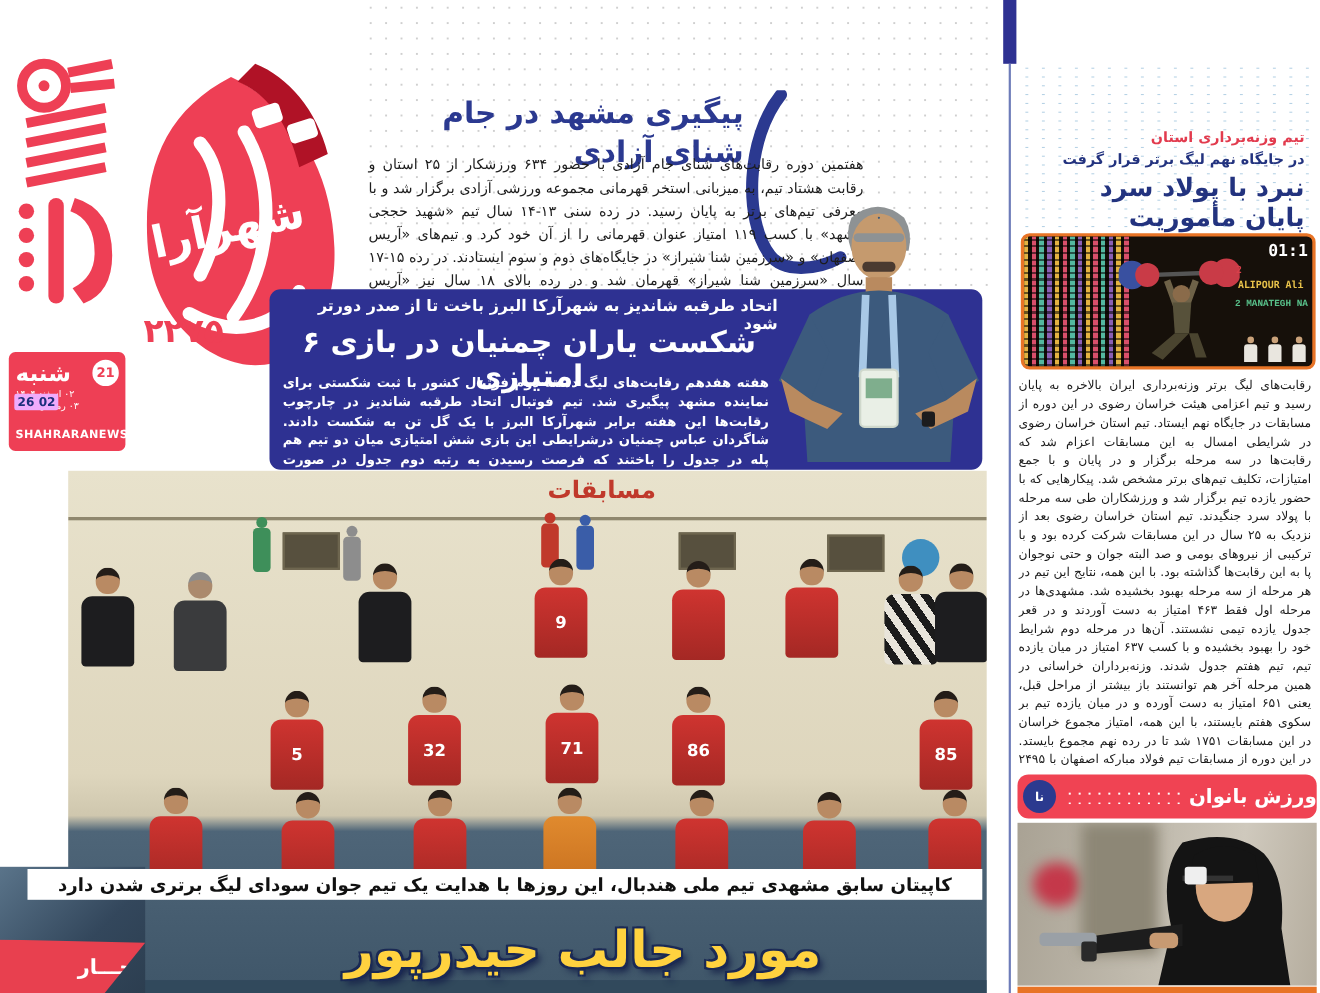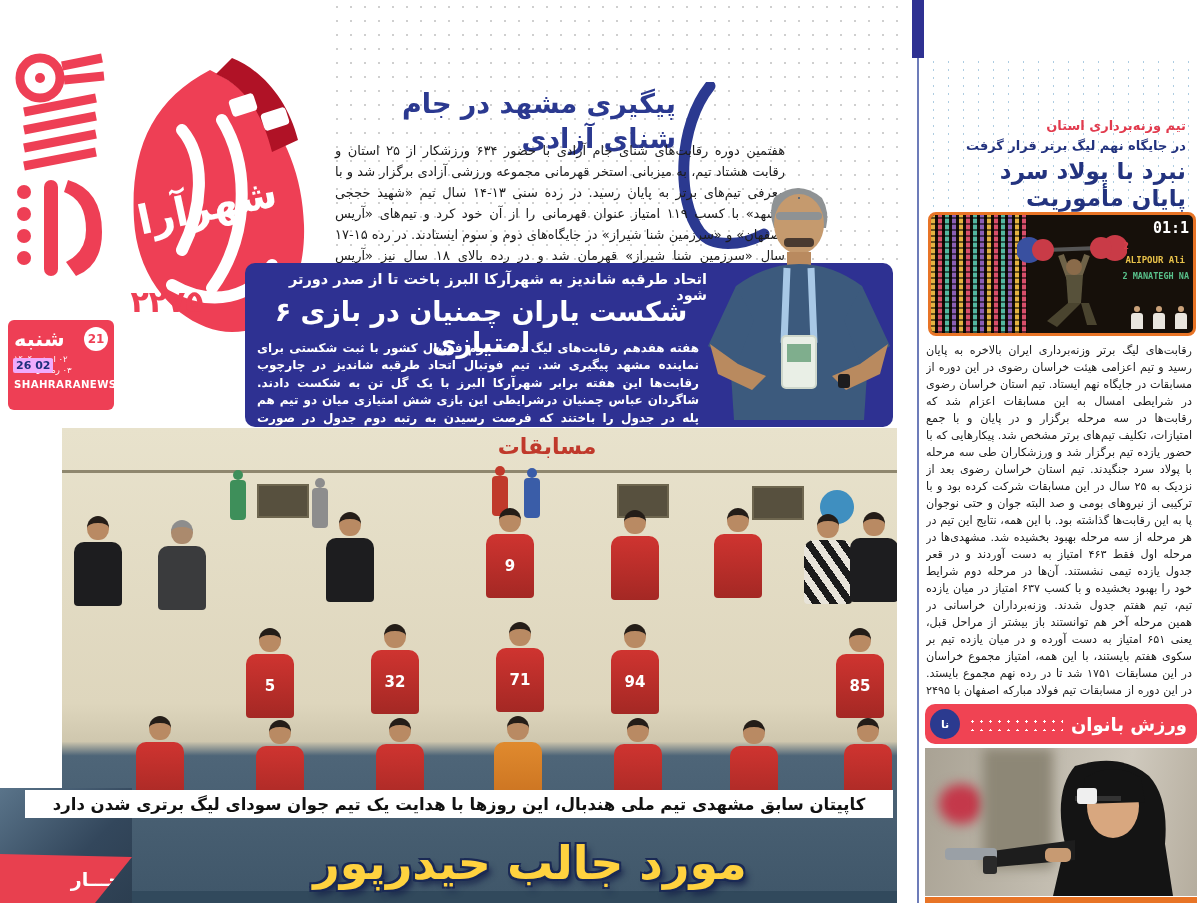--- a/index.html
+++ b/index.html
@@ -36,21 +36,21 @@
   .day-circle{
     width:24px;height:24px;border-radius:50%;background:#fff;color:#ee3f55;
     font-size:12px;font-weight:bold;display:flex;align-items:center;justify-content:center;direction:ltr;
   }
   .dline{font-size:8.5px;line-height:11px;text-align:left;white-space:nowrap;}
   .greg{
     position:absolute;left:5px;top:38px;background:#f0abfc;color:#1d2f7c;
     font-size:11px;font-weight:bold;padding:0 3px;border-radius:2px;direction:ltr;line-height:15px;
   }
   .dlines{margin-right:30px;}
-  .site{font-size:10.2px;font-weight:bold;letter-spacing:.4px;text-align:center;margin-top:3px;direction:ltr;}
+  .site{font-size:10.2px;font-weight:bold;letter-spacing:.4px;text-align:center;margin-top:14px;direction:ltr;}
   
   .swim-headline{
     left:330px;top:86px;width:346px;text-align:right;
     color:#2b3990;font-size:27px;font-weight:bold;line-height:1.3;letter-spacing:-.5px;
   }
   .swim-body{
     left:335px;top:140px;width:450px;
     font-size:13px;line-height:1.62;color:#1c1c1c;text-align:justify;
   }
   .bracket{left:672px;top:82px;width:100px;height:172px;}
@@ -126,33 +126,33 @@
   .mosaic{
     position:absolute;left:0;top:0;width:96px;height:100%;
     background-image:
       repeating-linear-gradient(0deg,rgba(0,0,0,.55) 0 2px,transparent 2px 6px),
       repeating-linear-gradient(90deg,#e3b341 0 4px,#140e07 4px 7px,#d94f6b 7px 11px,#140e07 11px 14px,#53b8a0 14px 18px,#140e07 18px 21px,#8a5fb5 21px 25px,#140e07 25px 28px);
   }
   .score{position:absolute;direction:ltr;text-align:left;font-family:"DejaVu Sans Mono","Liberation Mono",monospace;}
   .score.timer{right:4px;top:4px;color:#fff;font-size:15px;font-weight:bold;}
   .score.rank{right:64px;top:26px;color:#d8404a;font-size:9px;font-weight:bold;}
   .score.athlete{right:8px;top:40px;color:#e8c24a;font-size:9px;font-weight:bold;}
-  .score.team{right:4px;top:56px;color:#58c08a;font-size:8.5px;font-weight:bold;}
+  .score.team{right:4px;top:56px;color:#58c08a;font-size:8.5px;font-weight:bold;font-family:Liberation Mono, monospace;}
   .judges{position:absolute;right:6px;bottom:4px;display:flex;gap:10px;}
   .judge{width:12px;height:16px;background:#e9e6df;border-radius:3px 3px 0 0;}
   .judge::before{content:"";display:block;width:6px;height:6px;border-radius:50%;background:#caa27a;margin:-7px auto 1px;}
   .wl-body{
     left:926px;top:342px;width:266px;height:356px;overflow:hidden;
     font-size:11.2px;line-height:1.52;color:#1b1b1b;text-align:justify;
   }
   .women-bar{
     left:925px;top:704px;width:272px;height:40px;background:#f04353;border-radius:10px;
     display:flex;align-items:center;
   }
-  .women-title{color:#fff;font-size:18px;font-weight:bold;margin-right:10px;white-space:nowrap;}
+  .women-title{color:#fff;font-size:18px;font-weight:bold;white-space:nowrap;}
   .wdots{flex:1;height:14px;margin:0 8px;
     background-image:radial-gradient(#fff 1.3px,transparent 1.4px);background-size:9px 9px;}
   .women-badge{
     width:30px;height:30px;border-radius:50%;background:#2b3a8f;color:#fff;
     display:flex;align-items:center;justify-content:center;font-size:11px;font-weight:bold;
     margin-left:5px;flex:0 0 auto;
   }
   .shoot-photo{
     left:925px;top:748px;width:272px;height:148px;overflow:hidden;
     background:linear-gradient(100deg,#a9a294 0,#beb8ab 40%,#cfc9bd 70%,#b5ad9e 100%);
@@ -299,21 +299,21 @@
     <div class="fig red" style="left:305px;top:196px;">
         <span class="head"></span>
         <span class="shirt">32</span>
       </div>
     <div class="fig red" style="left:430px;top:194px;">
         <span class="head"></span>
         <span class="shirt">71</span>
       </div>
     <div class="fig red" style="left:545px;top:196px;">
         <span class="head"></span>
-        <span class="shirt">94</span>
+        <span class="shirt">86</span>
       </div>
     <div class="fig red" style="left:770px;top:200px;">
         <span class="head"></span>
         <span class="shirt">85</span>
       </div>
 
     <div class="fig red" style="left:70px;top:288px;">
         <span class="head"></span>
         <span class="shirt"></span>
       </div>

